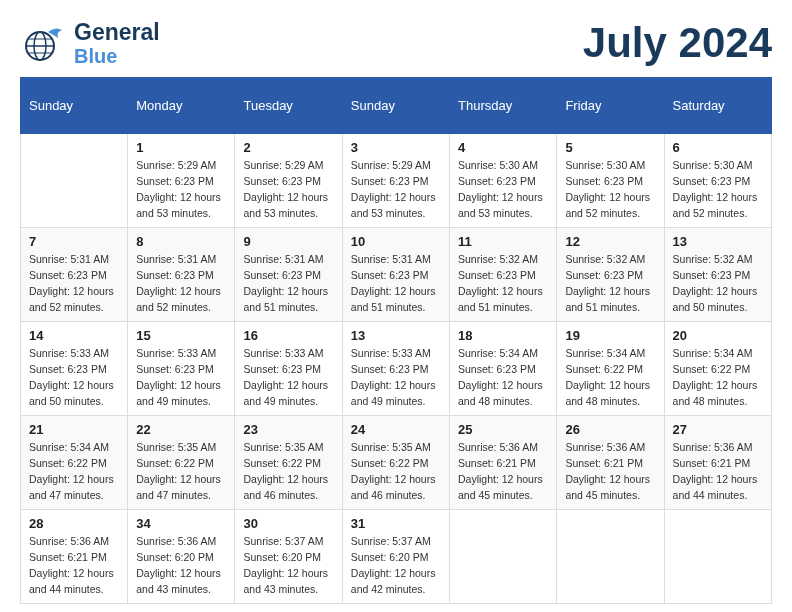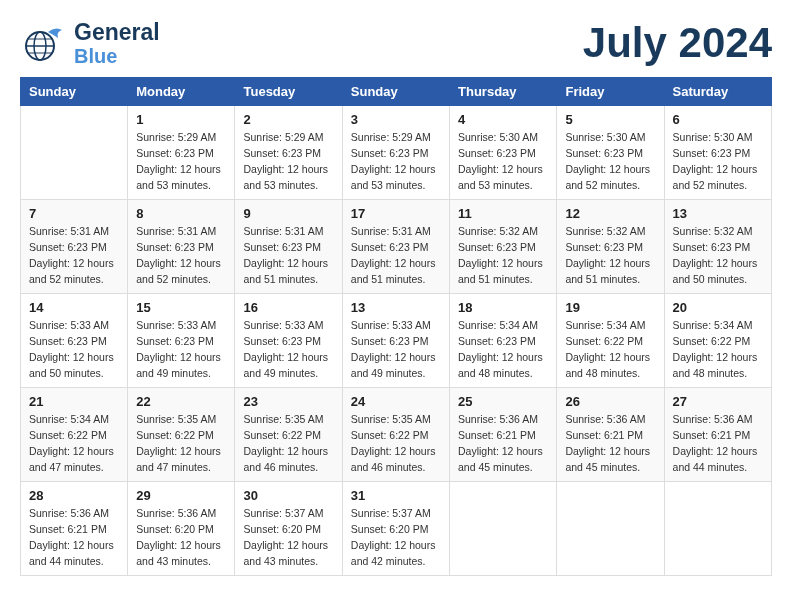--- a/index.html
+++ b/index.html
@@ -36,23 +36,23 @@
     }
     table {
       width: 100%;
       border-collapse: collapse;
       font-size: 11px;
     }
     thead th {
       background: #2b5ba8;
       color: #fff;
       text-align: left;
-      padding: 6px 8px;
+      padding: 20px 8px;
       font-size: 13px;
-      font-weight: bold;
+      font-weight: normal;
       border: 1px solid #2b5ba8;
     }
     tbody td {
       vertical-align: top;
       padding: 6px 8px;
       border: 1px solid #ddd;
       min-height: 80px;
       height: 90px;
       width: 108px;
       background: #fff;
@@ -155,21 +155,21 @@
         </td>
         <td>
           <span class="day-num">8</span>
           <div class="day-info">Sunrise: 5:31 AM<br>Sunset: 6:23 PM<br>Daylight: 12 hours and 52 minutes.</div>
         </td>
         <td>
           <span class="day-num">9</span>
           <div class="day-info">Sunrise: 5:31 AM<br>Sunset: 6:23 PM<br>Daylight: 12 hours and 51 minutes.</div>
         </td>
         <td>
-          <span class="day-num">17</span>
+          <span class="day-num">10</span>
           <div class="day-info">Sunrise: 5:31 AM<br>Sunset: 6:23 PM<br>Daylight: 12 hours and 51 minutes.</div>
         </td>
         <td>
           <span class="day-num">11</span>
           <div class="day-info">Sunrise: 5:32 AM<br>Sunset: 6:23 PM<br>Daylight: 12 hours and 51 minutes.</div>
         </td>
         <td>
           <span class="day-num">12</span>
           <div class="day-info">Sunrise: 5:32 AM<br>Sunset: 6:23 PM<br>Daylight: 12 hours and 51 minutes.</div>
         </td>
@@ -237,21 +237,21 @@
           <span class="day-num">27</span>
           <div class="day-info">Sunrise: 5:36 AM<br>Sunset: 6:21 PM<br>Daylight: 12 hours and 44 minutes.</div>
         </td>
       </tr>
       <tr>
         <td>
           <span class="day-num">28</span>
           <div class="day-info">Sunrise: 5:36 AM<br>Sunset: 6:21 PM<br>Daylight: 12 hours and 44 minutes.</div>
         </td>
         <td>
-          <span class="day-num">29</span>
+          <span class="day-num">34</span>
           <div class="day-info">Sunrise: 5:36 AM<br>Sunset: 6:20 PM<br>Daylight: 12 hours and 43 minutes.</div>
         </td>
         <td>
           <span class="day-num">30</span>
           <div class="day-info">Sunrise: 5:37 AM<br>Sunset: 6:20 PM<br>Daylight: 12 hours and 43 minutes.</div>
         </td>
         <td>
           <span class="day-num">31</span>
           <div class="day-info">Sunrise: 5:37 AM<br>Sunset: 6:20 PM<br>Daylight: 12 hours and 42 minutes.</div>
         </td>

